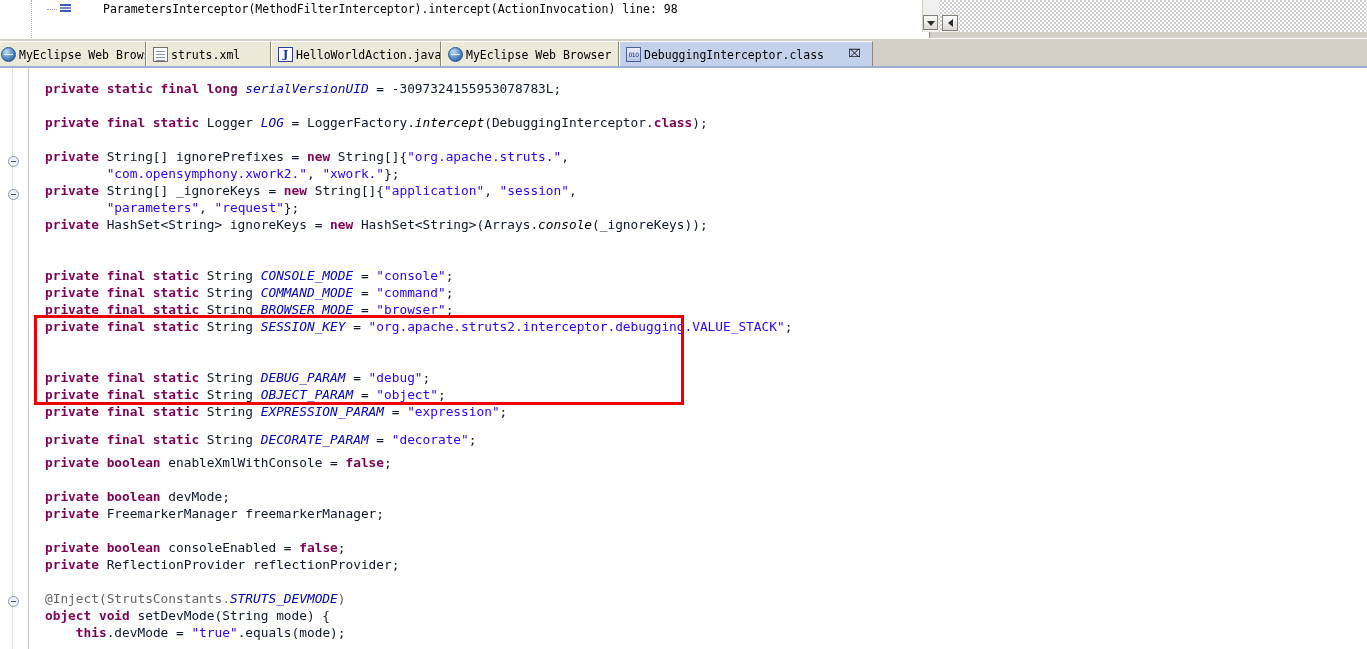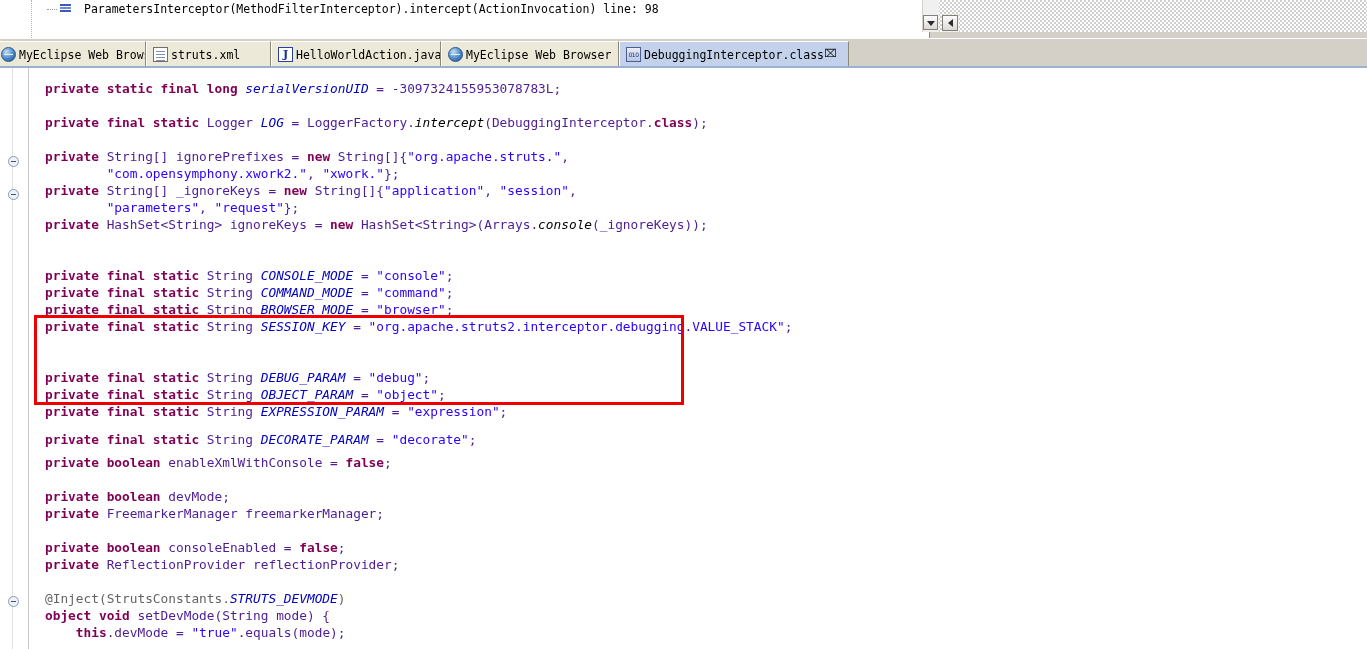--- a/index.html
+++ b/index.html
@@ -28,21 +28,21 @@
     left: 0; top: 0;
     width: 930px; height: 38px;
     background: #ffffff;
     border-right: 1px solid #8c8c8c;
     box-sizing: border-box;
   }
   .stack-row {
     position: relative;
     height: 19px;
     line-height: 19px;
-    padding-left: 70px;
+    padding-left: 89px;
     font-family: "DejaVu Sans Mono", "Liberation Mono", monospace;
     font-size: 11.5px;
     color: #000000;
     white-space: nowrap;
   }
   .stack-row .tree-dots {
     position: absolute;
     left: 47px; top: 9px;
     width: 10px; height: 1px;
     border-top: 1px dotted #9a9a9a;
@@ -280,21 +280,21 @@
     font-size: 12.8px;
     white-space: pre;
     color: #000000;
     letter-spacing: 0px;
   }
   .kw   { color: #7f0055; font-weight: bold; }
   .str  { color: #2a00ff; }
   .fld  { color: #0000c0; font-style: italic; }
   .mth  { color: #000000; font-style: italic; }
   .ann  { color: #646464; }
-  .pln  { color: #4c1d95; }
+  .pln  { color: #0f172a; }
 
   
   #redbox {
     position: absolute;
     left: 34px; top: 247px;
     width: 650px; height: 90px;
     border: 3px solid #ee0000;
     box-sizing: border-box;
     pointer-events: none;
   }
@@ -347,21 +347,21 @@
   <div class="tab" style="left:271px; width:170px;">
     <span class="tab-icon icon-java">J</span>
     <span class="tab-label">HelloWorldAction.java</span>
   </div>
 
   <div class="tab" style="left:441px; width:178px;">
     <span class="tab-icon icon-globe"></span>
     <span class="tab-label">MyEclipse Web Browser</span>
   </div>
 
-  <div class="tab selected" style="left:619px; width:230px; border-right:1px solid #8b8878;">
+  <div class="tab selected" style="left:619px; width:254px; border-right:1px solid #8b8878;">
     <span class="tab-icon icon-class">010</span>
     <span class="tab-label">DebuggingInterceptor.class</span>
     <span class="tab-close" style="right:12px;">⌧</span>
   </div>
 
   <div class="tab-underline"></div>
 </div>
 
 <div id="editor">
   <div id="gutter">

